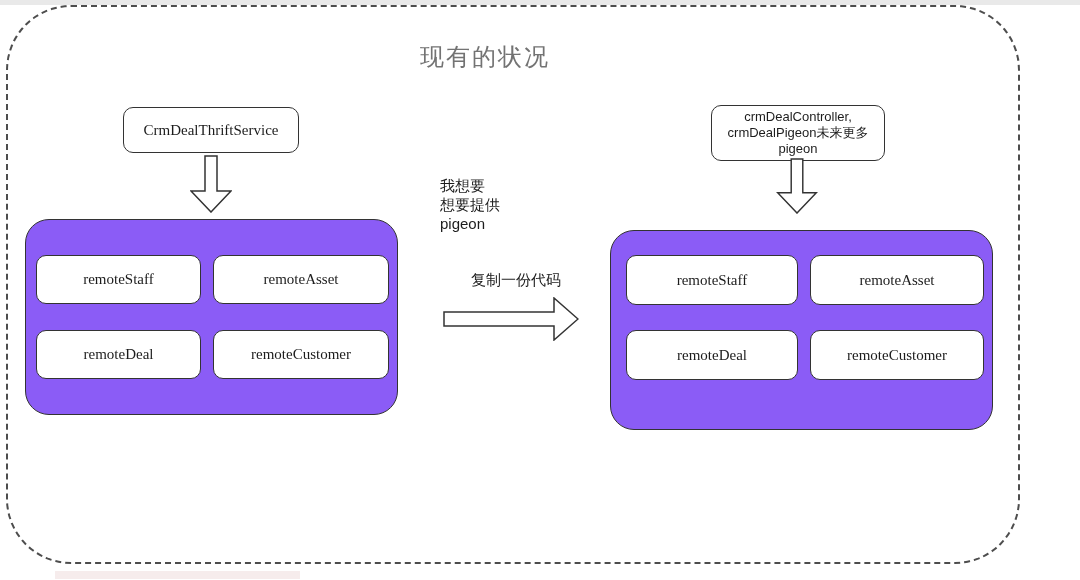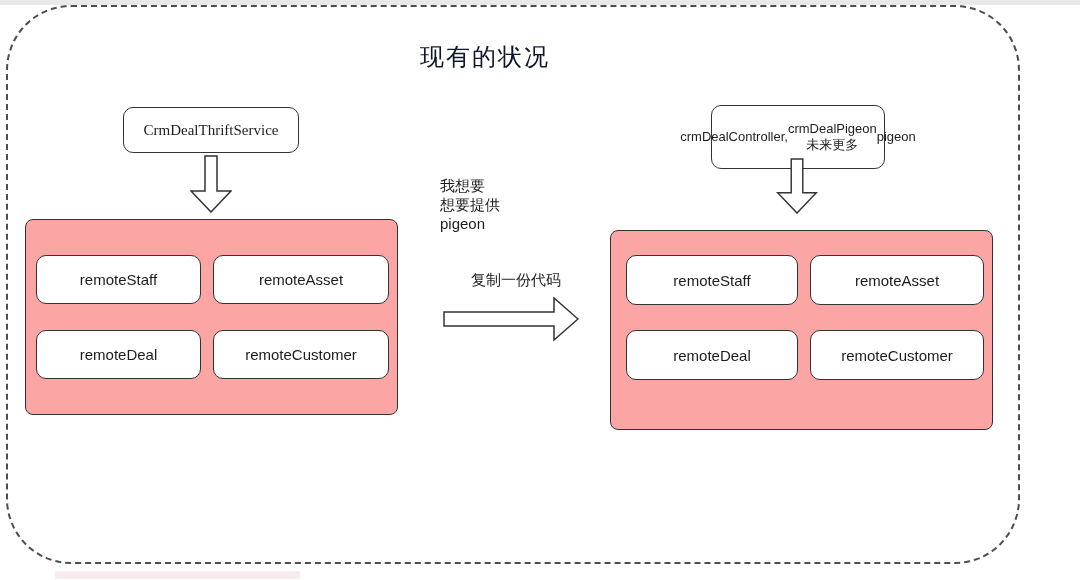--- a/index.html
+++ b/index.html
@@ -25,21 +25,21 @@
     border: 2px dashed #4d4d4d;
     border-radius: 65px;
     background: transparent;
   }
   .diagram-title {
     position: absolute;
     left: 420px; top: 41px;
     width: 160px;
     font-size: 24px;
     letter-spacing: 2px;
-    color: #0f172a;
+    color: #737373;
     white-space: nowrap;
   }
   .node {
     position: absolute;
     border: 1.5px solid #333333;
     border-radius: 10px;
     background: #ffffff;
     display: flex;
     align-items: center;
     justify-content: center;
@@ -47,31 +47,32 @@
     box-sizing: border-box;
   }
   .service-box-left {
     left: 123px; top: 107px;
     width: 176px; height: 46px;
     font-size: 15px;
     font-family: Liberation Serif, serif;
   }
   .service-box-right {
     left: 711px; top: 105px;
-    width: 174px; height: 64px;
+    width: 174px; height: 56px;
     font-size: 13px;
     line-height: 16px;
-    flex-direction: row;
+    flex-direction: column;
   }
   .container-box {
     position: absolute;
     border: 1.5px solid #333333;
-    border-radius: 8px;
-    background: #fca5a5;
+    border-radius: 24px;
+    background: #8b5cf6;
     box-sizing: border-box;
+    font-family: Liberation Serif, serif;
   }
   .container-left { left: 25px; top: 219px; width: 373px; height: 196px; }
   .container-right { left: 610px; top: 230px; width: 383px; height: 200px; }
   .module {
     position: absolute;
     border: 1.5px solid #333333;
     border-radius: 10px;
     background: #ffffff;
     display: flex;
     align-items: center;

